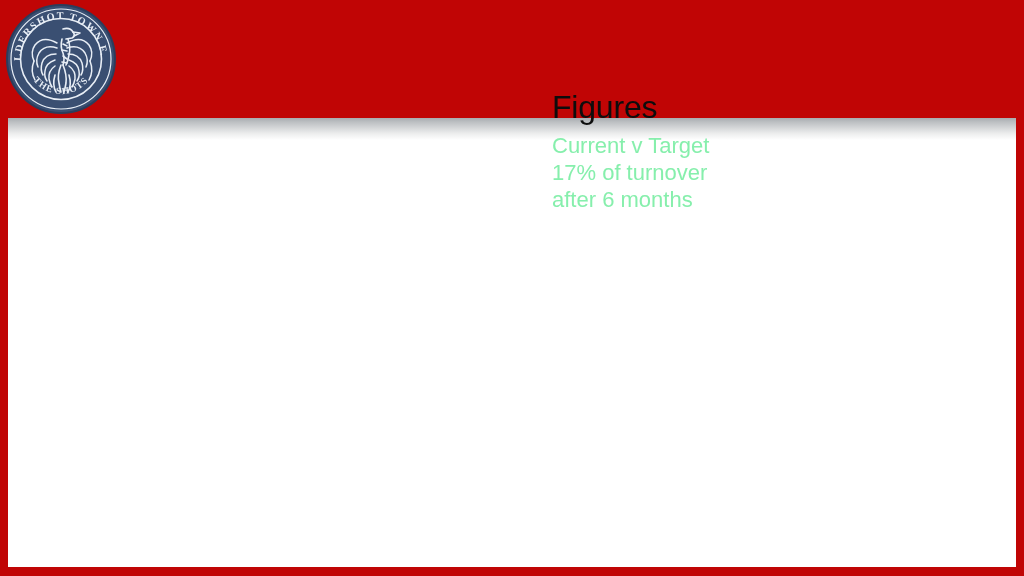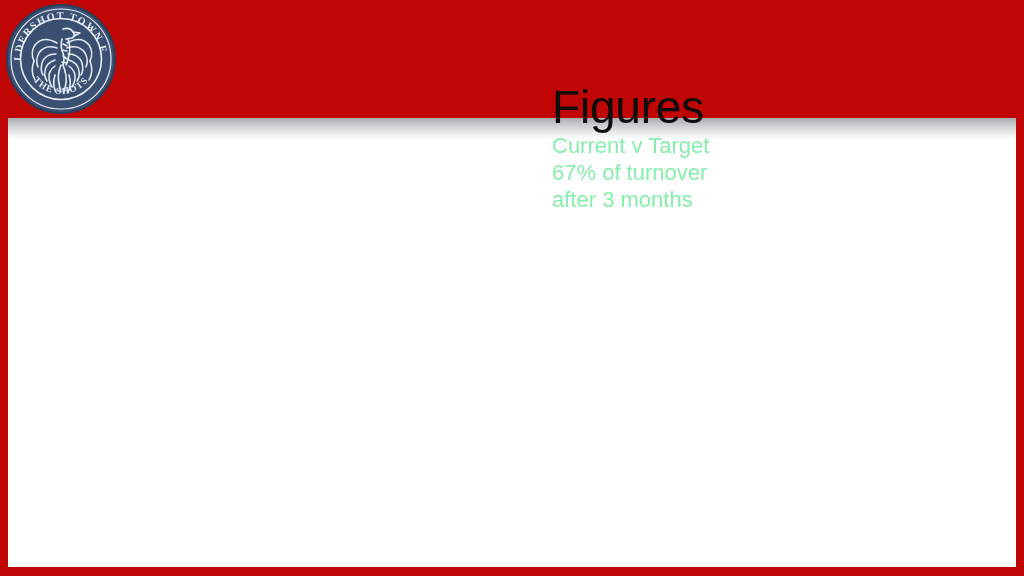--- a/index.html
+++ b/index.html
@@ -75,21 +75,21 @@
   }
 
   
   .text-block {
     position: absolute;
     left: 552px;
     top: 82px;
     width: 420px;
   }
   .slide-title {
-    font-size: 46px;
+    font-size: 32px;
     line-height: 50px;
     font-weight: normal;
     color: #0d0d0d;
     margin: 0;
     letter-spacing: -0.2px;
   }
   .body-line {
     font-size: 22px;
     line-height: 27px;
     color: #86efac;
@@ -159,17 +159,17 @@
         <path d="M64 57 q9 3 10 11 q1 6 -2 10"></path>
         <path d="M64 63 q7 5 6 13 q-1 5 -3 8"></path>
         <path d="M85 58 q4 10 -1 19"></path>
       </g>
     </svg>
   </div>
 
   <div class="text-block">
     <div class="slide-title">Figures</div>
     <div class="body-line">Current v Target</div>
-    <div class="body-line">67% of turnover</div>
-    <div class="body-line">after 3 months</div>
+    <div class="body-line">17% of turnover</div>
+    <div class="body-line">after 6 months</div>
   </div>
 
 </div>
 
 </body></html>

